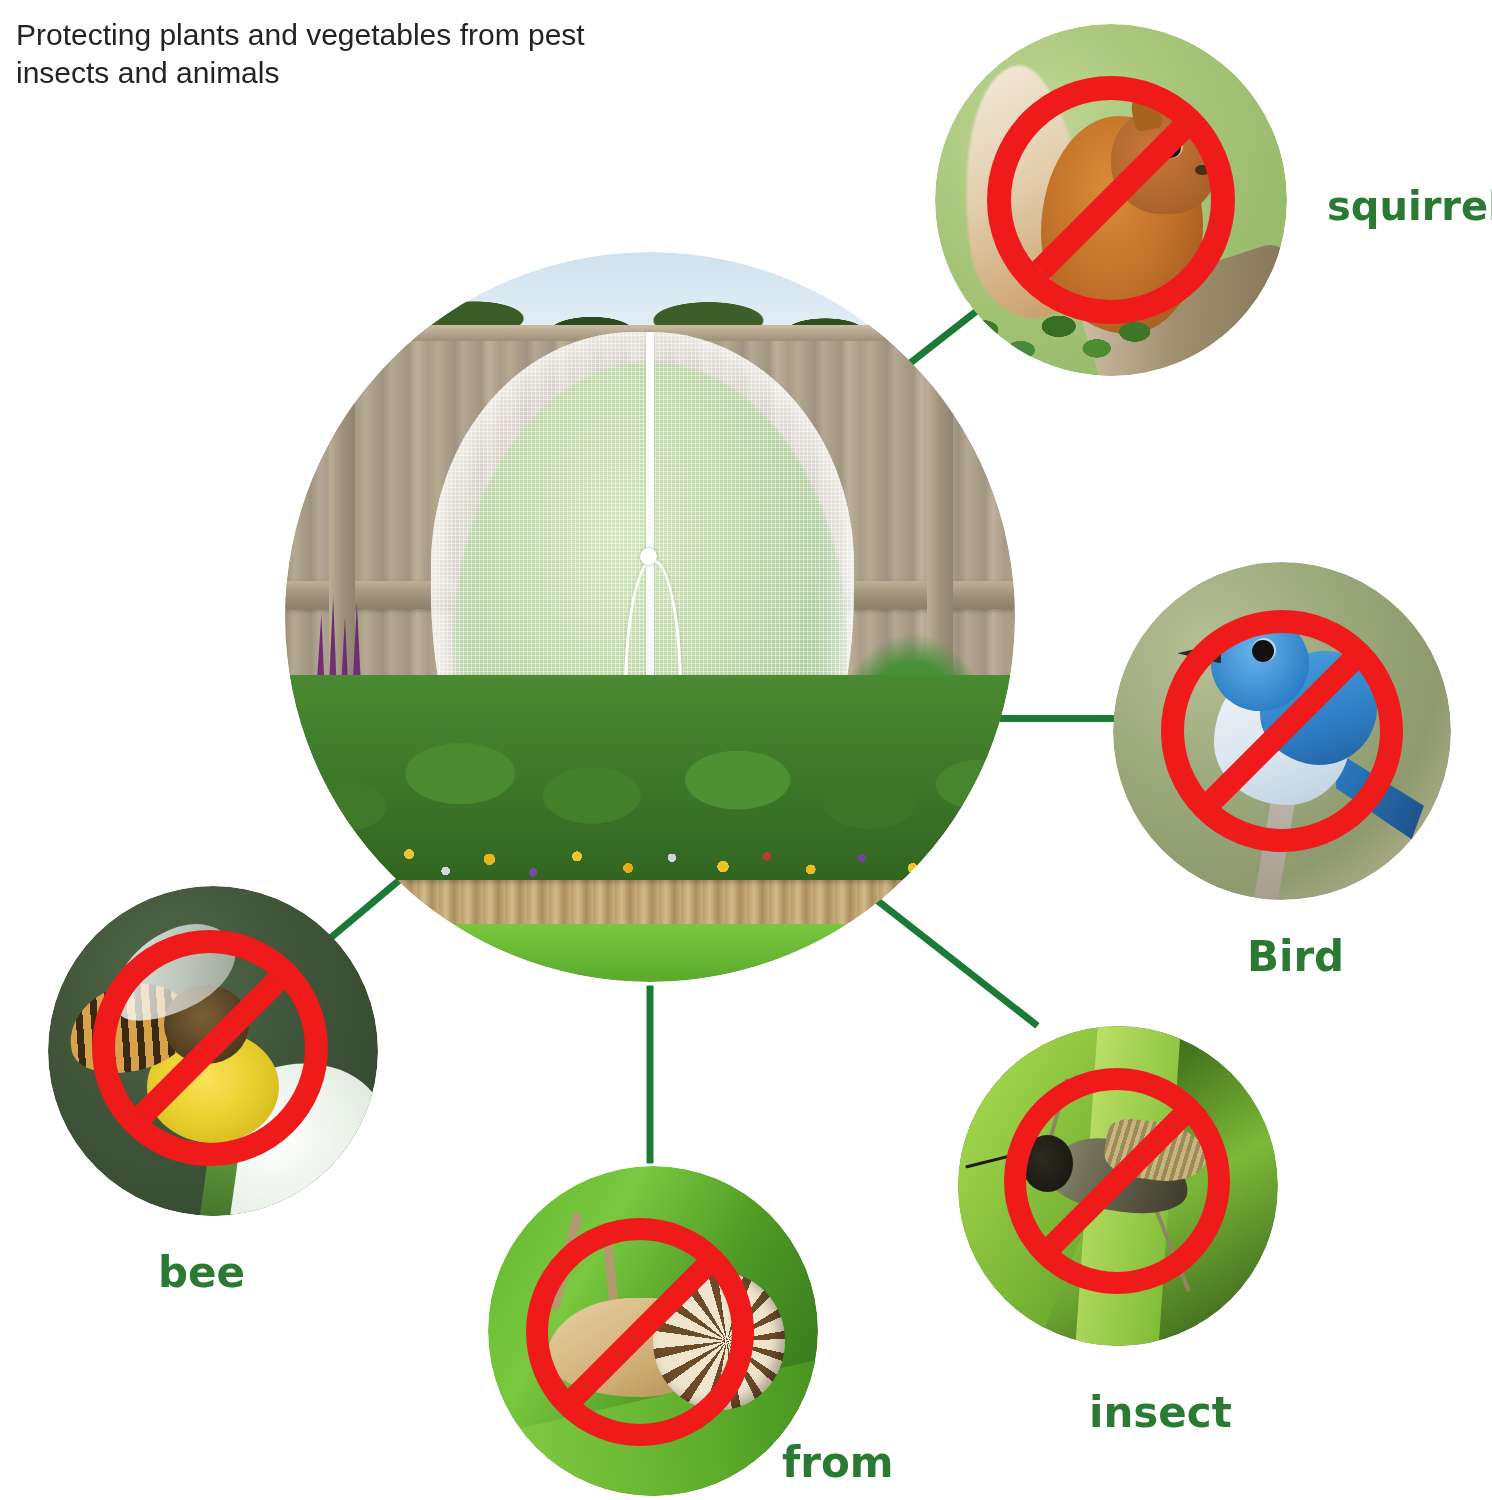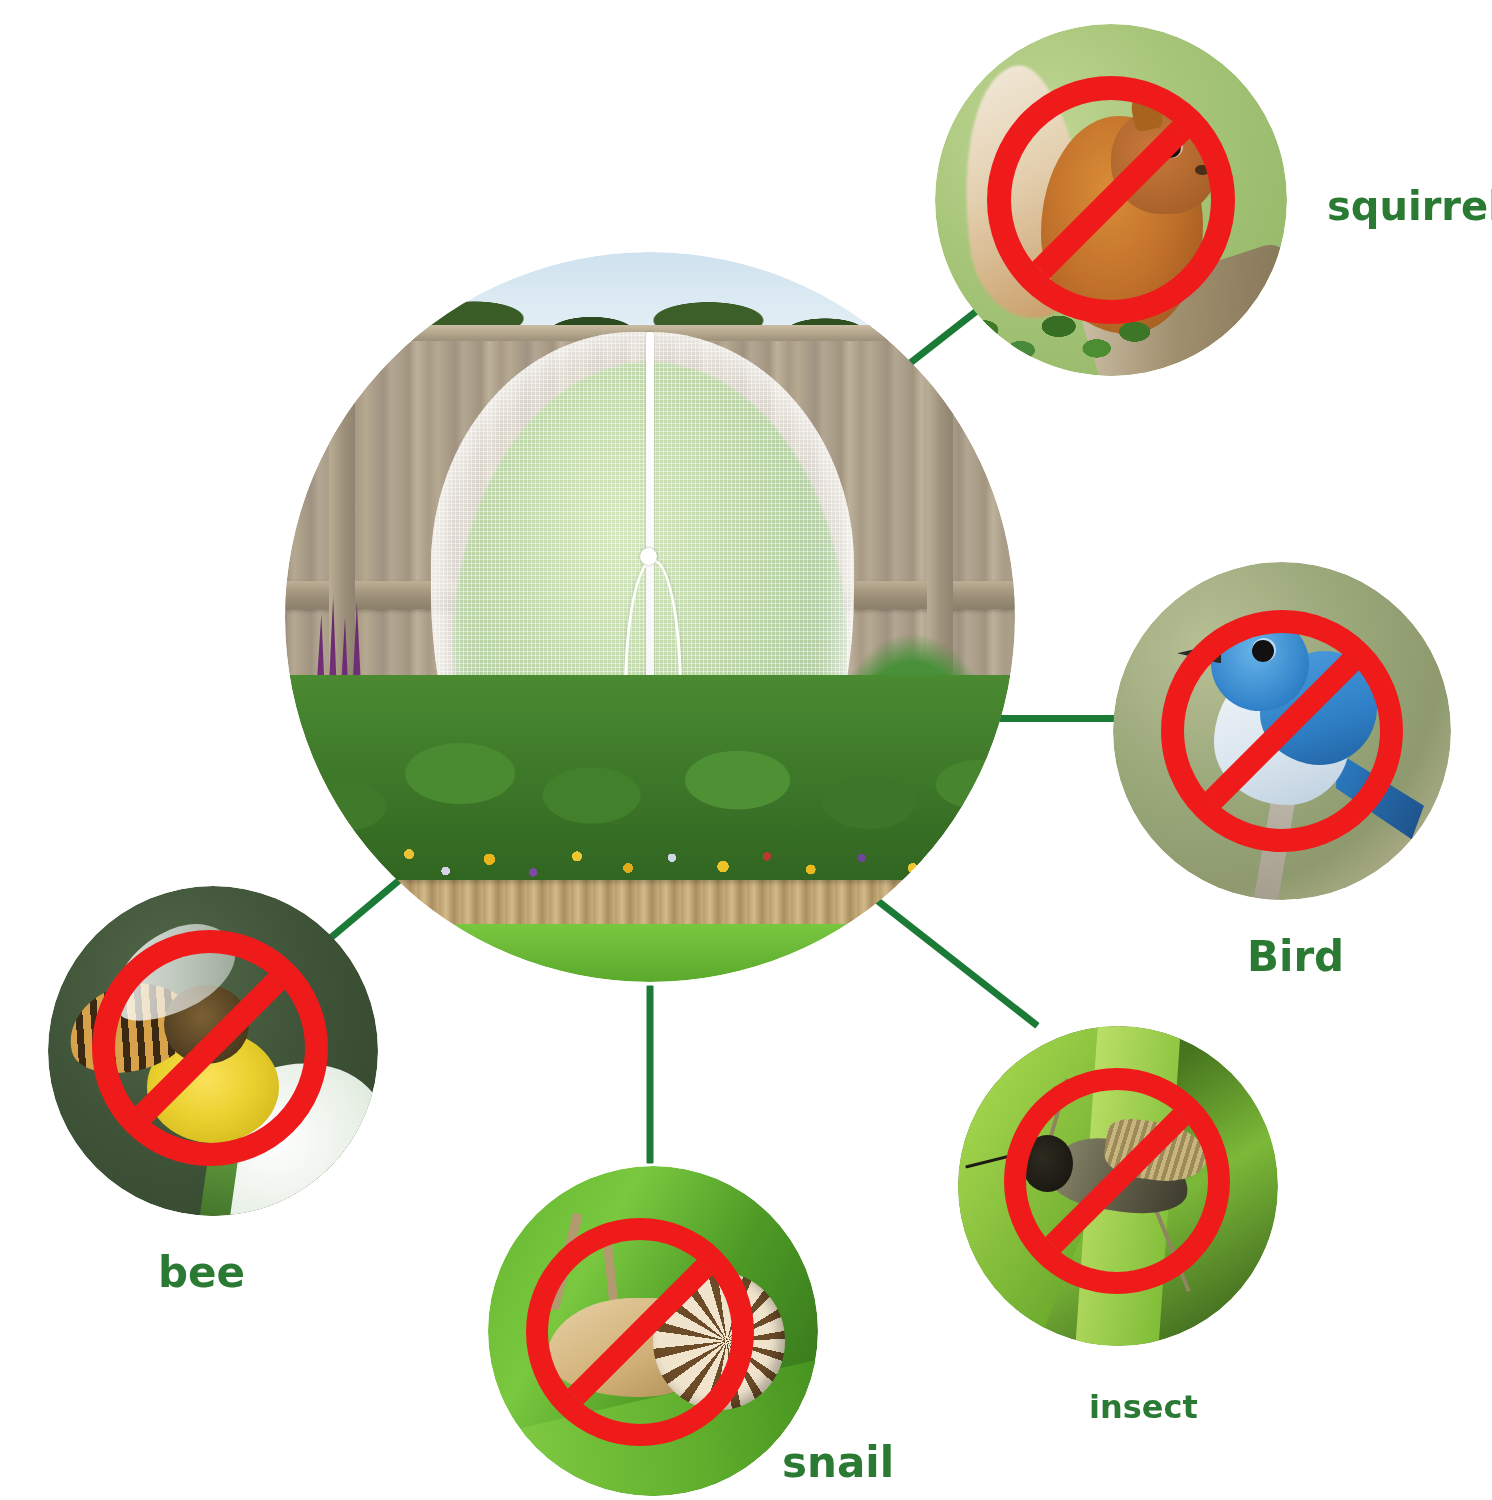--- a/index.html
+++ b/index.html
@@ -273,28 +273,29 @@
       border-radius:40% 52% 46% 40%/60% 60% 40% 40%;transform:rotate(9deg);}
   .in-head{position:absolute;left:20%;top:34%;width:16%;height:18%;
       background:radial-gradient(ellipse at 40% 40%, #2d2a20, #14120c);border-radius:50%;}
   .in-wing{position:absolute;left:46%;top:30%;width:32%;height:18%;
       background:repeating-linear-gradient(100deg,#c8b57e 0 4px,#9c8a58 4px 8px);
       border-radius:30% 60% 50% 40%;transform:rotate(7deg);}
   .in-leg{position:absolute;background:#8f8560;border-radius:3px;}
   .in-ant{position:absolute;background:#1d1b14;border-radius:2px;}
   #insect-ban{left:46px;top:42px;width:226px;height:226px;border-width:22px;}
   #insect-ban::after{width:182px;height:22px;}
-  #insect-label{left:1089px;top:1388px;font-size:32px;}
+  #insect-label{left:1089px;top:1388px;font-size:42px;}
 </style>
 </head>
 <body>
 
 <div id="stage">
 
   <div class="head">
+    <div class="sub">Protecting plants and vegetables from pest insects and animals</div>
   </div>
 
   <div class="line" style="left:903px;top:365px;width:120px;height:7px;transform:rotate(-38deg);"></div>
 
   <div class="line" style="left:998px;top:715px;width:122px;height:7px;"></div>
 
   <div class="line" style="left:872px;top:893px;width:210px;height:7px;transform:rotate(38deg);"></div>
 
   <div class="line" style="left:650px;top:982px;width:178px;height:7px;transform:rotate(90deg);"></div>
 
@@ -378,21 +379,21 @@
     <div class="photo">
       <div class="sn-bg"></div>
       <div class="sn-blade"></div>
       <div class="sn-ant1"></div>
       <div class="sn-ant2"></div>
       <div class="sn-foot"></div>
       <div class="sn-shell"></div>
     </div>
     <div class="ban" id="snail-ban"></div>
   </div>
-  <div class="lab" id="snail-label">snail</div>
+  <div class="lab" id="snail-label">from</div>
 
   <div class="node" id="insect-node">
     <div class="photo">
       <div class="in-bg"></div>
       <div class="in-blade1"></div>
       <div class="in-blade2"></div>
       <div class="in-ant" style="left:2%;top:40%;width:30%;height:3px;transform:rotate(-14deg);"></div>
       <div class="in-leg" style="left:30%;top:16%;width:4px;height:26%;transform:rotate(16deg);"></div>
       <div class="in-leg" style="left:66%;top:54%;width:4px;height:30%;transform:rotate(-22deg);"></div>
       <div class="in-body"></div>

